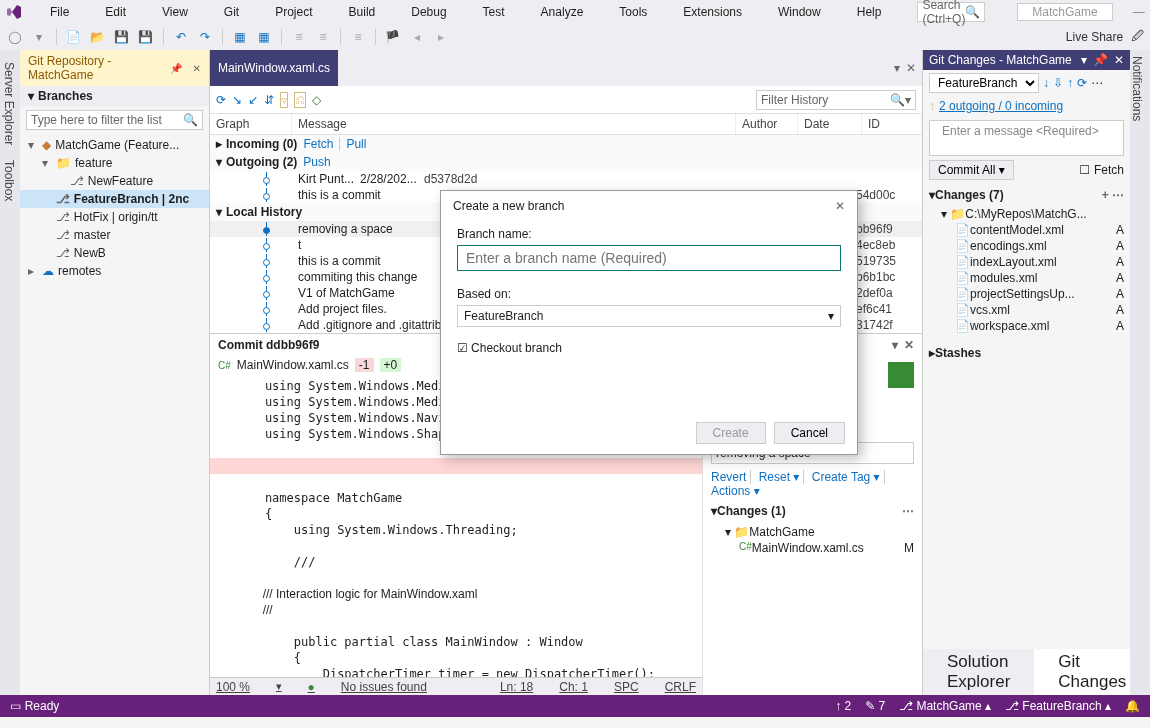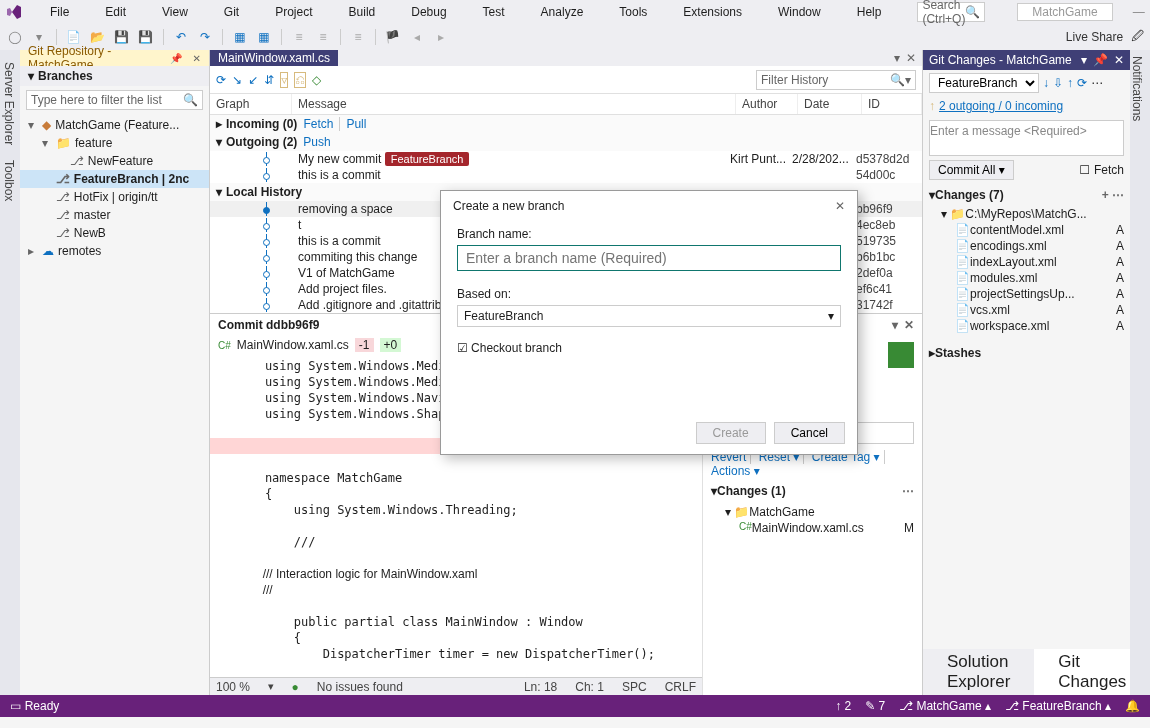--- a/index.html
+++ b/index.html
@@ -15,21 +15,21 @@
 .toolbar .sep { width: 1px; height: 16px; background: #ccc; margin: 0 2px; }
 .toolbar .ic { width: 18px; height: 18px; display:inline-flex; align-items:center; justify-content:center; }
 .toolbar .right { margin-left: auto; color: #333; display:flex; align-items:center; gap:8px; }
 .main { display: flex; height: 645px; }
 .sidebar { width: 20px; background: #e6e7ed; writing-mode: vertical-lr; text-orientation: mixed; font-size: 11px; color: #444; padding-top: 6px; }
 .sidebar span { padding: 6px 2px; display: inline-block; }
 .sidebar-r { width: 20px; background: #e6e7ed; writing-mode: vertical-lr; text-orientation: mixed; font-size: 11px; color: #444; padding-top: 6px; }
 .col1 { width: 190px; background: #f5f5f5; border-right: 1px solid #ccc; display:flex; flex-direction:column; }
 .col2 { flex: 1; display: flex; flex-direction: column; background: #fff; min-width:0; }
 .col3 { width: 208px; background: #f5f5f5; border-left: 1px solid #ccc; display:flex; flex-direction:column; }
-.tabhdr { height: 16px; background: #eeeef2; display: flex; align-items: stretch; }
+.tabhdr { height: 36px; background: #eeeef2; display: flex; align-items: stretch; }
 .tab { padding: 3px 8px; background: #fff5cc; color: #8a5a00; display:flex; align-items:center; gap:6px; font-size:11px; }
 .tab.dark { background: #3f3f76; color: #fff; }
 .tab .pin { color: #666; font-size:10px; }
 .tab .x { color: #666; font-size:10px; margin-left:4px; }
 .panehdr { background: #eeeef2; padding: 3px 8px; font-weight: 600; font-size: 12px; display:flex; align-items:center; }
 .filterbox { margin: 4px 6px; border: 1px solid #ccc; background: #fff; display: flex; align-items: center; padding: 2px 4px; color: #666; }
 .tree { font-size: 12px; padding: 2px 0; overflow:hidden; }
 .tree .node { padding: 2px 4px 2px 8px; display: flex; align-items: center; gap: 4px; white-space: nowrap; }
 .tree .node.sel { background: #cce4f7; }
 .tree .node.bold { font-weight: 700; }
@@ -53,21 +53,21 @@
 .badge { background: #a4262c; color:#fff; padding:1px 6px; border-radius:2px; font-size:11px; display:inline-block; }
 .commit-detail { border-top: 1px solid #ccc; display:flex; flex-direction:column; background:#fff; min-height:0; flex:1; }
 .cd-hdr { padding: 4px 8px; font-weight:600; display:flex; align-items:center; }
 .cd-hdr .spacer { margin-left:auto; display:flex; gap:6px; color:#666; }
 .cd-file { padding: 2px 8px; display:flex; align-items:center; gap:6px; font-size:12px; }
 .cd-file .csharp { color: #388a34; font-size:10px; }
 .cd-file .minus { background:#f8d7da; padding:0 4px; }
 .cd-file .plus { background:#d4f8d4; padding:0 4px; }
 .code { font-family: Consolas, monospace; font-size: 12px; padding: 4px 0 4px 26px; line-height: 16px; background:#fff; white-space:pre; overflow:hidden; flex:1; }
 .code .del { background: #ffd6d6; display:block; margin-left:-26px; padding-left:26px; }
-.statusline { height: 18px; background:#eeeef2; display:flex; align-items:center; padding:0 6px; gap:18px; font-size:11px; color:#444; border-top:1px solid #ccc; }
+.statusline { height: 18px; background:#eeeef2; display:flex; align-items:center; padding:0 6px; gap:26px; font-size:11px; color:#444; border-top:1px solid #ccc;text-decoration:underline; }
 .statusline .ok { color:#388a34; }
 .col2-right { width: 220px; border-left:1px solid #e0e0e0; display:flex; flex-direction:column; }
 .col2-right .avatar { width:26px; height:26px; background:#388a34; margin-left:auto; }
 .col2-right .meta { padding: 4px 8px; font-size:12px; }
 .col2-right .parent { color:#0e70c0; }
 .col2-right .msgbox { margin:4px 8px; border:1px solid #ccc; padding:3px 4px; }
 .col2-right .links { padding: 2px 8px; font-size:12px; color:#0e70c0; }
 .col2-right .links span { padding-right:4px; border-right:1px solid #ccc; margin-right:4px; }
 .col2-right .links span:last-child { border:none; }
 .col2-right .changes-hdr { padding:4px 8px; font-weight:600; display:flex; }
@@ -75,21 +75,21 @@
 .col2-right .tree2 .n { padding:1px 0 1px 14px; font-size:12px; display:flex; }
 .col3 .paneltabs { margin-top:auto; display:flex; background:#eeeef2; }
 .col3 .paneltabs .pt { padding:3px 24px; font-size:17px; }
 .col3 .paneltabs .pt.active { background:#fff; }
 .gc-hdr { background:#3f3f76; color:#fff; padding:3px 6px; font-size:12px; display:flex; align-items:center; }
 .gc-hdr .ctrl { margin-left:auto; display:flex; gap:6px; }
 .gc-row { padding: 3px 6px; display:flex; align-items:center; gap:4px; }
 .gc-row select { border:1px solid #ccc; background:#fff; padding:1px 4px; font-size:12px; }
 .gc-row .icn { color:#0e70c0; }
 .gc-row .link { color:#0e70c0; text-decoration:underline; }
-.gc-msgbox { margin:4px 6px; height:36px; border:1px solid #ccc; background:#fff; padding:3px 0; color:#888; font-size:12px; }
+.gc-msgbox { margin:4px 6px; height:36px; border:1px solid #ccc; background:#fff; padding:3px 12px; color:#888; font-size:12px; }
 .gc-btn { margin-left:6px; border:1px solid #ccc; background:#eeeef2; padding:2px 8px; font-size:12px; }
 .gc-check { margin-left:auto; font-size:12px; display:flex; align-items:center; gap:4px; padding-right:6px; }
 .chghdr { padding:4px 6px; font-weight:600; font-size:12px; display:flex; align-items:center; }
 .chghdr .plusbtn { margin-left:auto; color:#666; }
 .chgtree .n { padding:1px 6px 1px 18px; font-size:12px; white-space:nowrap; overflow:hidden; display:flex; }
 .chgtree .n .st { margin-left:auto; }
 .dialog-overlay { position:absolute; left:440px; top:190px; width:418px; height:265px; background:#fff; border:1px solid #9a9a9a; box-shadow: 4px 4px 12px rgba(0,0,0,0.25); display:flex; flex-direction:column; z-index:100; }
 .dialog-overlay .dtitle { padding:8px 12px; font-size:13px; display:flex; }
 .dialog-overlay .dtitle .xbtn { margin-left:auto; color:#666; }
 .dialog-overlay .dbody { padding: 6px 16px; }
@@ -270,21 +270,20 @@
     </div>
     <div class="section">
       ▾ <span style="margin-left:4px">Outgoing (2)</span>
       <span class="link">Push</span>
     </div>
     <div id="out-commits">
         <div class="commit-row">
           <div class="grcol">
             <span class="dot"></span>
           </div>
-          <div class="msg">My new commit <span class="badge">FeatureBranch</span></div>
           <div class="auth">Kirt Punt...</div>
           <div class="date">2/28/202...</div>
           <div class="id">d5378d2d</div>
         </div>
         <div class="commit-row">
           <div class="grcol">
             <span class="dot"></span>
           </div>
           <div class="msg">this is a commit</div>
           <div class="auth"></div>

